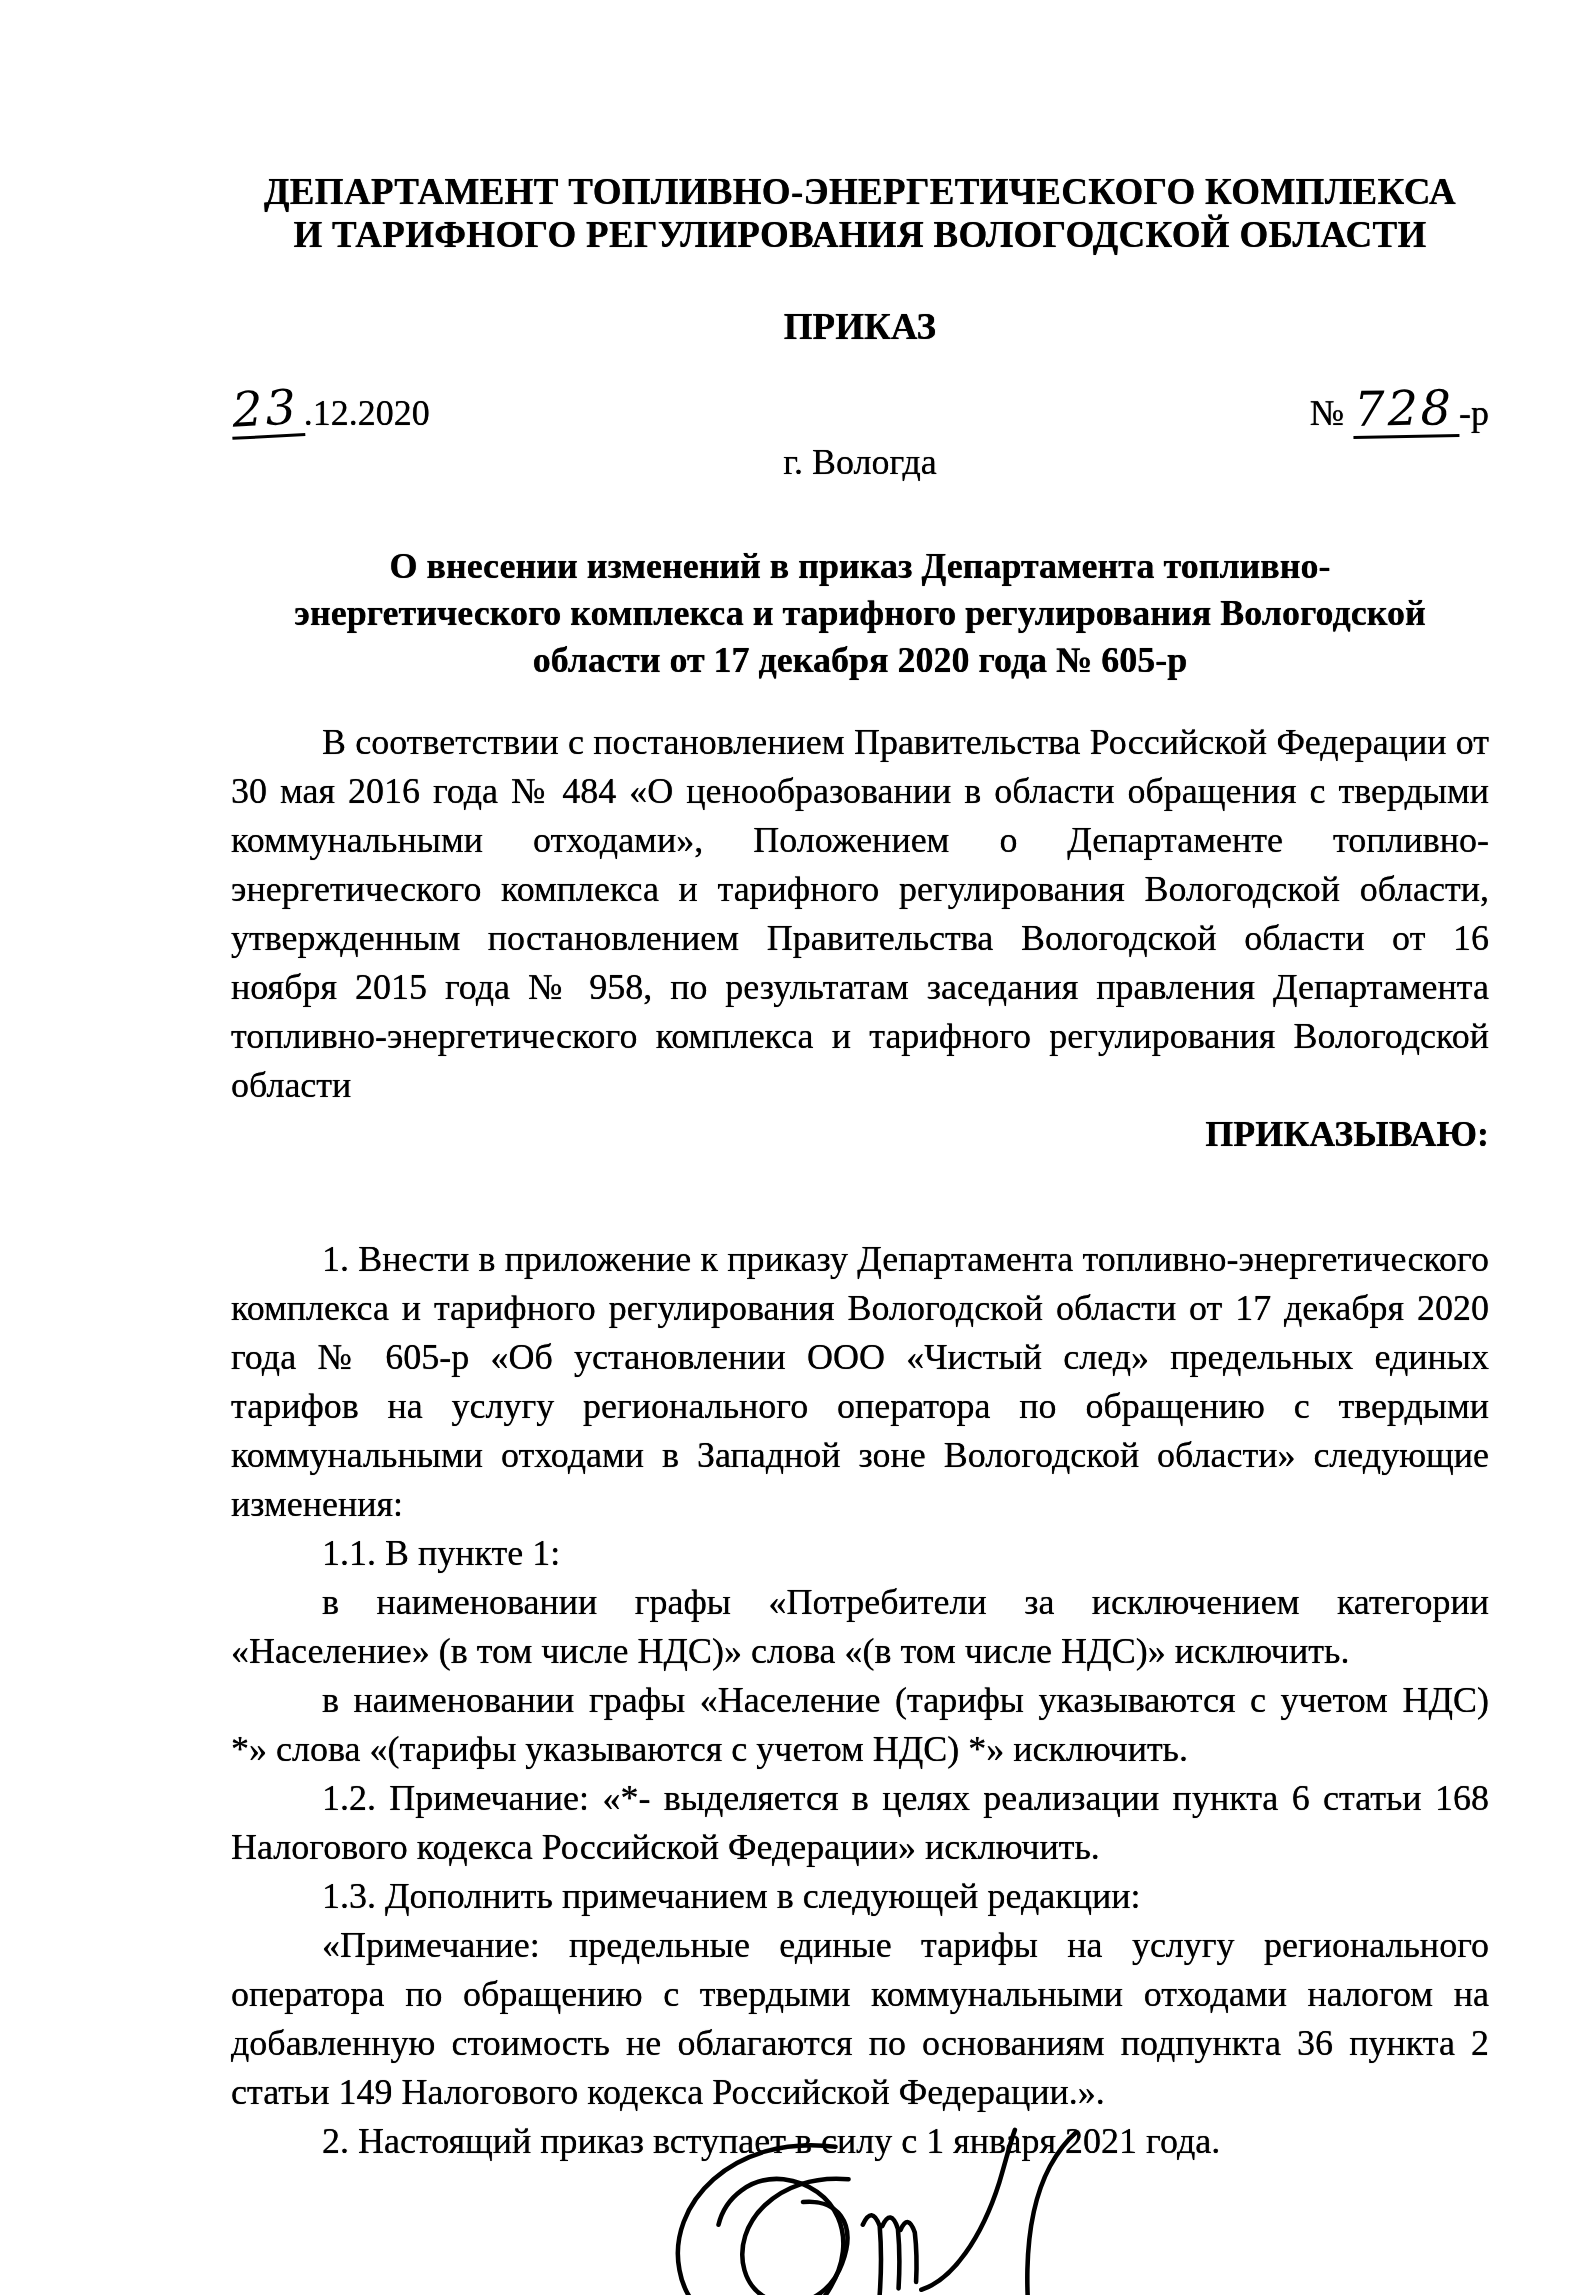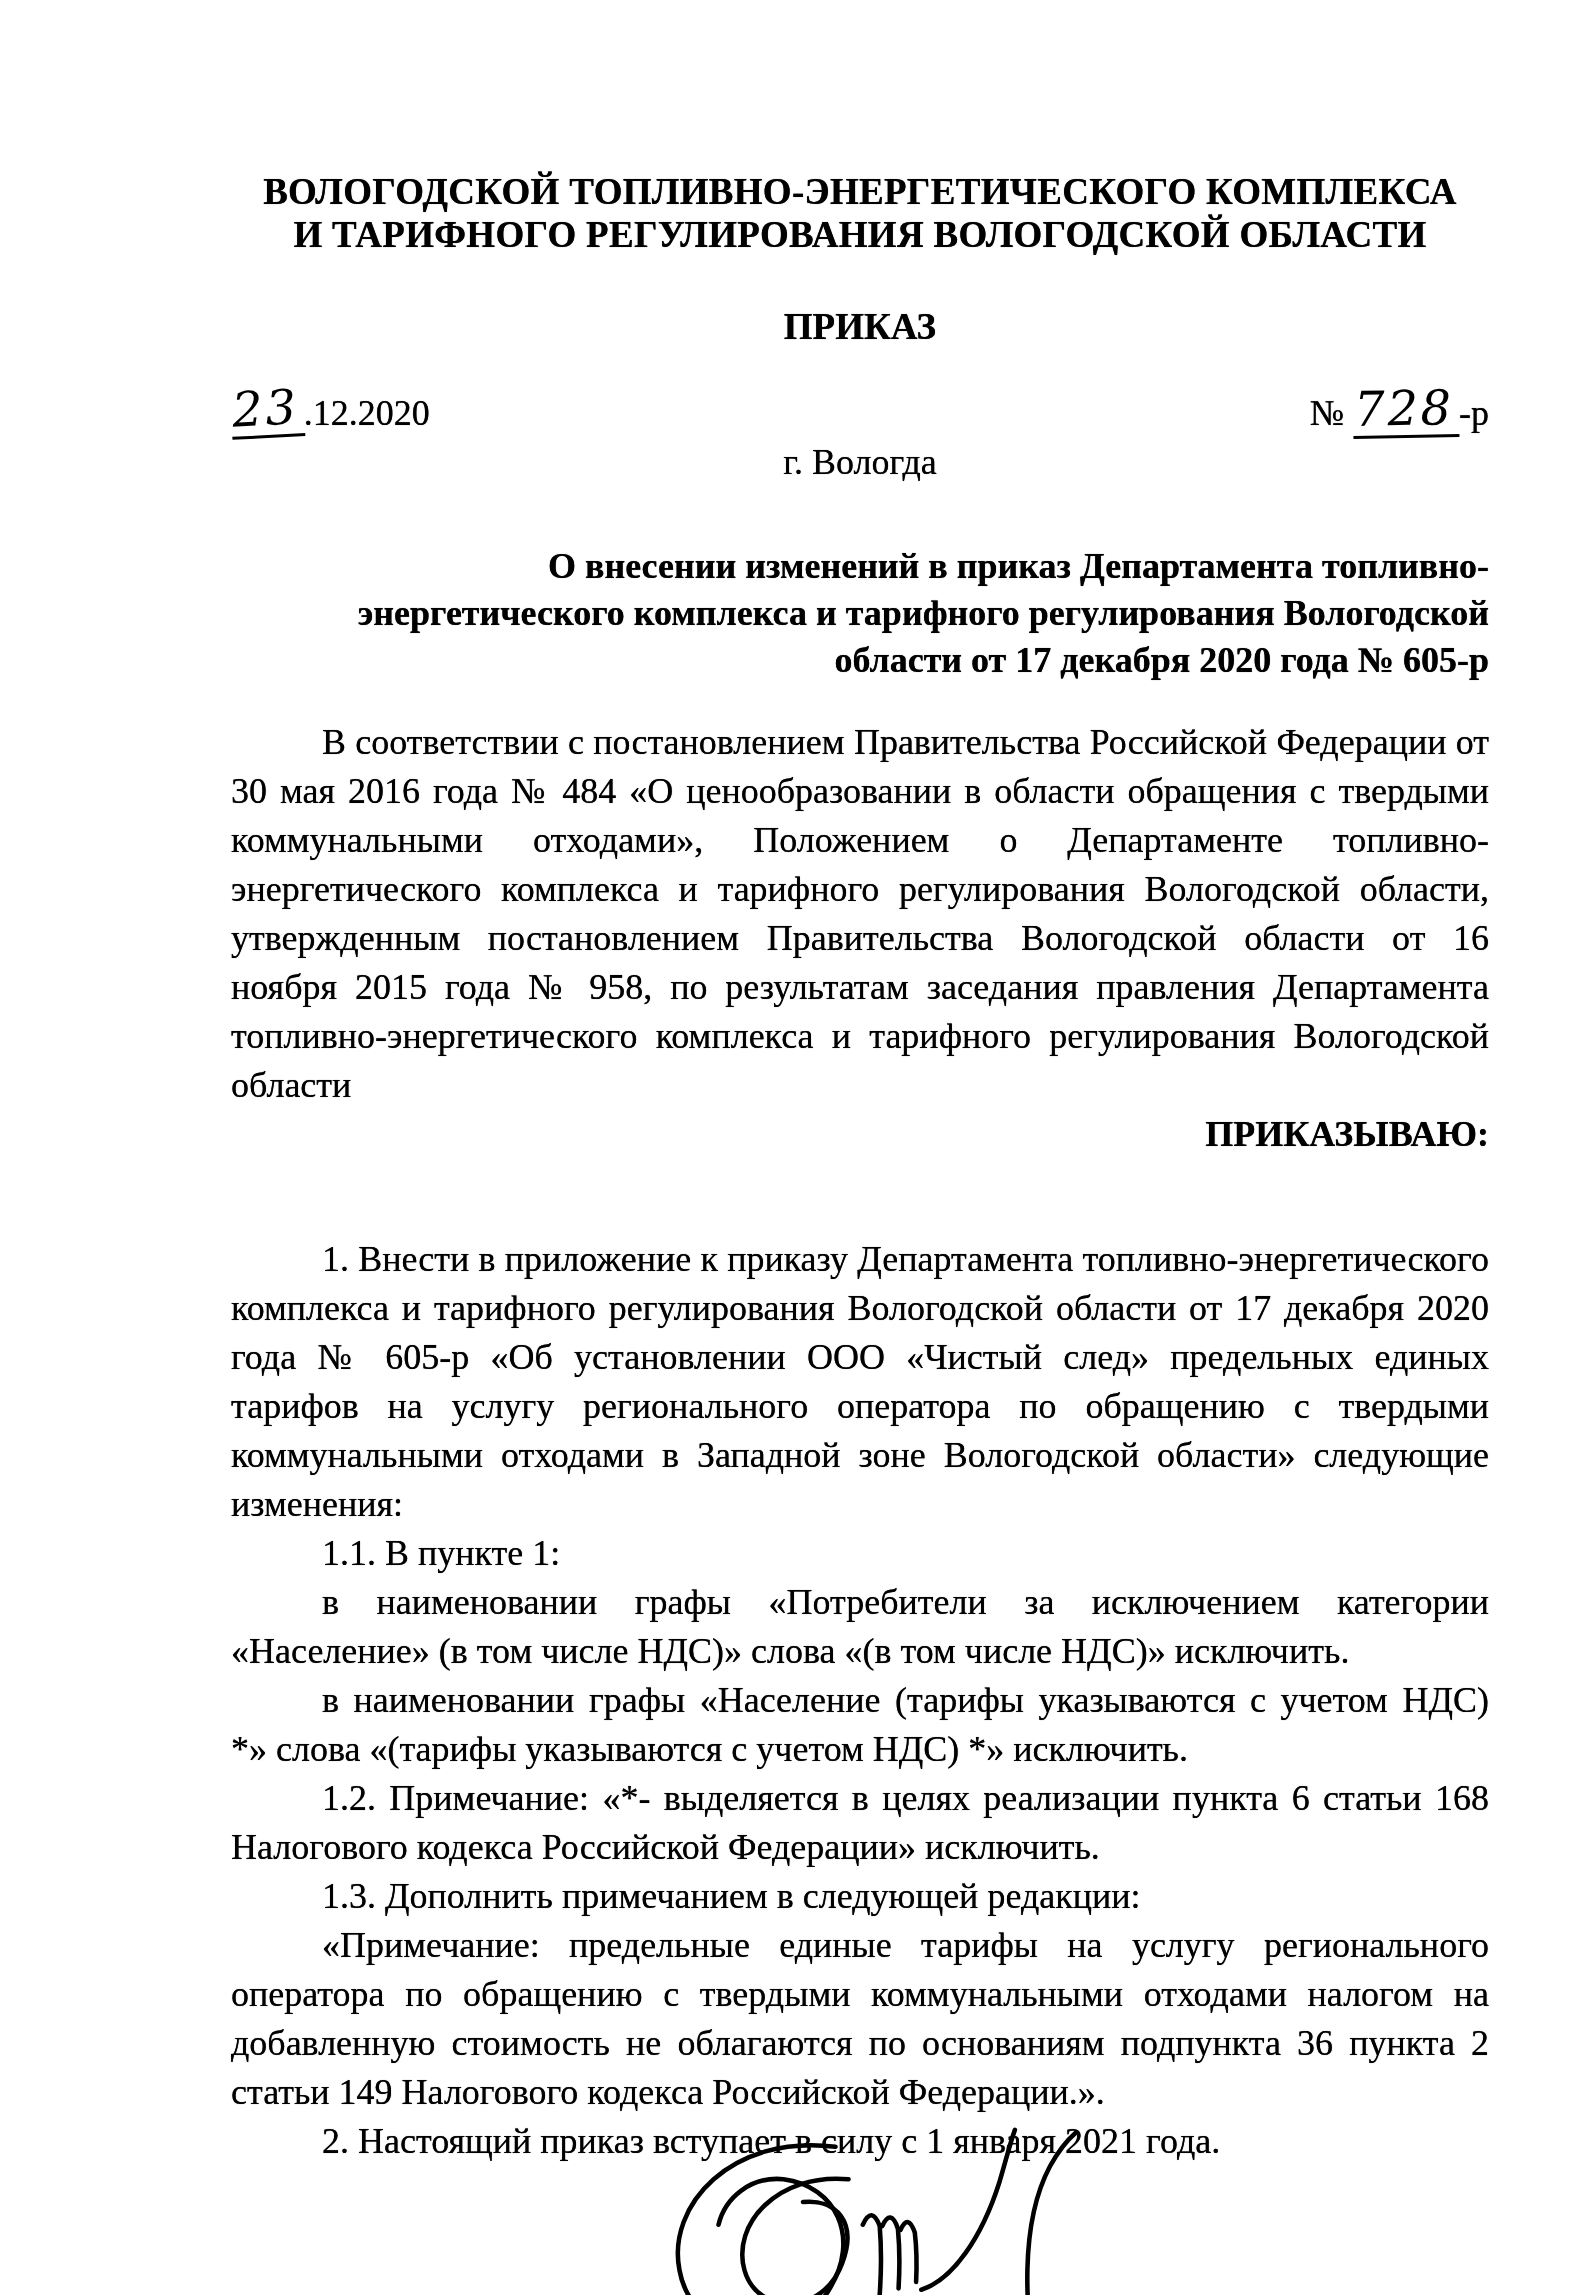--- a/index.html
+++ b/index.html
@@ -46,21 +46,21 @@
     display: inline-block;
     border-bottom: 3.3px solid #000;
     padding: 0 5.2px 2.6px 1.3px;
     transform: rotate(-3deg);
     text-shadow: none;
   }
   .number-field .hand { transform: rotate(-1deg); }
   .city { text-align: center; margin-top: 0; }
   .doc-title {
     margin-top: 56px;
-    text-align: right;
+    text-align: center;
     font-weight: 700;
     line-height: 47px;
   }
   .body { margin-top: 34px; }
   p.para   { margin: 0; text-align: justify; text-indent: 91px; }
   p.resolution { margin: 0; font-weight: 700; text-indent: 0; text-align: right; }
   p.gap-before { margin-top: 76px; }
   .signature-row {
     position: relative;
     margin-top: 98px;
@@ -77,21 +77,21 @@
     height: 254px;
     pointer-events: none;
   }
 </style>
 </head>
 <body>
 
 <div class="page">
 
   <div class="doc-header">
-    <div>ВОЛОГОДСКОЙ ТОПЛИВНО-ЭНЕРГЕТИЧЕСКОГО КОМПЛЕКСА</div>
+    <div>ДЕПАРТАМЕНТ ТОПЛИВНО-ЭНЕРГЕТИЧЕСКОГО КОМПЛЕКСА</div>
     <div>И ТАРИФНОГО РЕГУЛИРОВАНИЯ ВОЛОГОДСКОЙ ОБЛАСТИ</div>
   </div>
 
   <div class="order-label">ПРИКАЗ</div>
 
   <div class="date-row">
     <div class="date-field">
       <span class="hand">23</span><span>.12.2020</span>
     </div>
     <div class="number-field">

